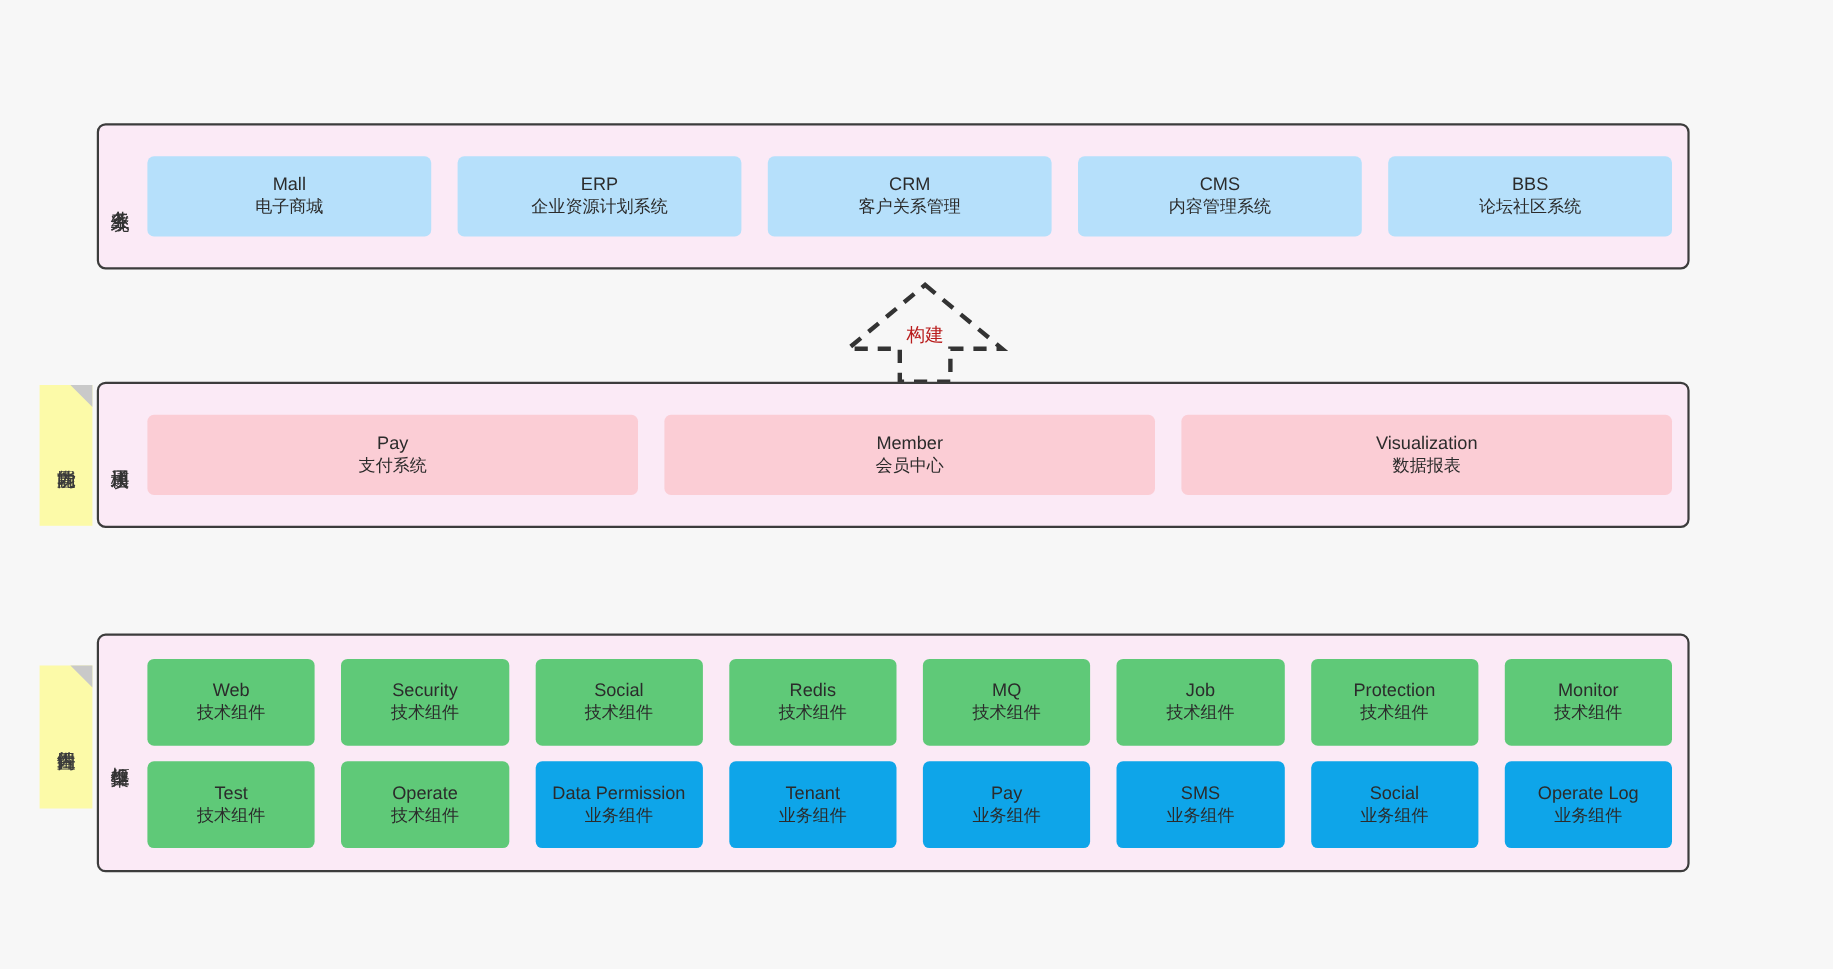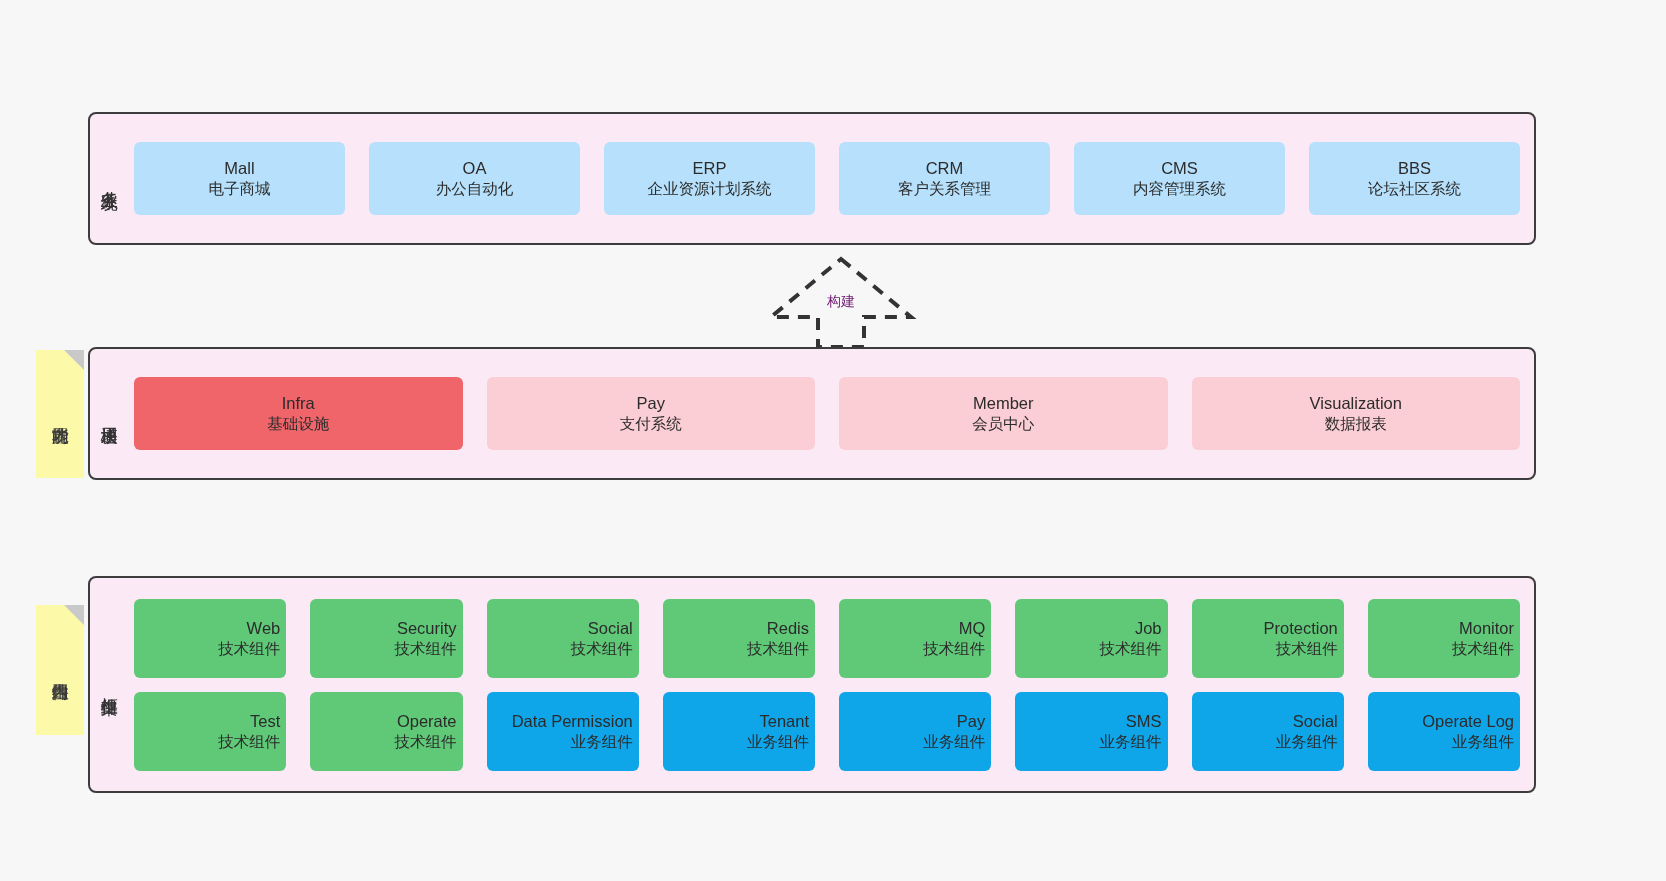--- a/index.html
+++ b/index.html
@@ -91,21 +91,21 @@
   .c-lightgreen{ background: #0ea5e9; }
 
   
   #layer-business  { left: 88px;  top: 112px; width: 1448px; height: 133px; }
   #layer-business  .card { height: 73px; }
 
   #layer-common    { left: 88px;  top: 347px; width: 1448px; height: 133px; }
   #layer-common    .card { height: 73px; }
 
   #layer-framework { left: 88px;  top: 576px; width: 1448px; height: 217px; }
-  #layer-framework .card { height: 79px; align-items: flex-end; }
+  #layer-framework .card { height: 79px; }
 
   
   .note {
     position: absolute;
     width: 48px;
     background: #fcfaa8;
     box-sizing: border-box;
     display: flex;
     align-items: center;
     justify-content: center;
@@ -134,22 +134,22 @@
     position: absolute;
     width: 160px;
     height: 96px;
   }
   .arrow svg { display: block; width: 100%; height: 100%; }
   .arrow-label {
     position: absolute;
     left: 50%;
     transform: translateX(-50%);
     top: 38px;
-    font-size: 14px;
-    color: #701a75;
+    font-size: 17px;
+    color: #b91c1c;
     background: transparent;
     white-space: nowrap;
     user-select: none;
   }
   #arrow-build     { left: 761px; top: 255px; }
   #arrow-implement { left: 772px; top: 487px; }
 </style>
 </head>
 <body>
 
@@ -157,24 +157,20 @@
 
   <div class="layer" id="layer-business">
     <div class="layer-title">业务系统</div>
     <div class="layer-body">
       <div class="row">
         <div class="card c-blue">
           <span class="en">Mall</span>
           <span class="cn">电子商城</span>
         </div>
         <div class="card c-blue">
-          <span class="en">OA</span>
-          <span class="cn">办公自动化</span>
-        </div>
-        <div class="card c-blue">
           <span class="en">ERP</span>
           <span class="cn">企业资源计划系统</span>
         </div>
         <div class="card c-blue">
           <span class="en">CRM</span>
           <span class="cn">客户关系管理</span>
         </div>
         <div class="card c-blue">
           <span class="en">CMS</span>
           <span class="cn">内容管理系统</span>
@@ -196,24 +192,20 @@
 
   <div class="note" id="note-functions">
     <span class="fold"></span>
     <span>内置功能</span>
   </div>
 
   <div class="layer" id="layer-common">
     <div class="layer-title">通用模块</div>
     <div class="layer-body">
       <div class="row">
-        <div class="card c-red">
-          <span class="en">Infra</span>
-          <span class="cn">基础设施</span>
-        </div>
         <div class="card c-pink">
           <span class="en">Pay</span>
           <span class="cn">支付系统</span>
         </div>
         <div class="card c-pink">
           <span class="en">Member</span>
           <span class="cn">会员中心</span>
         </div>
         <div class="card c-pink">
           <span class="en">Visualization</span>

